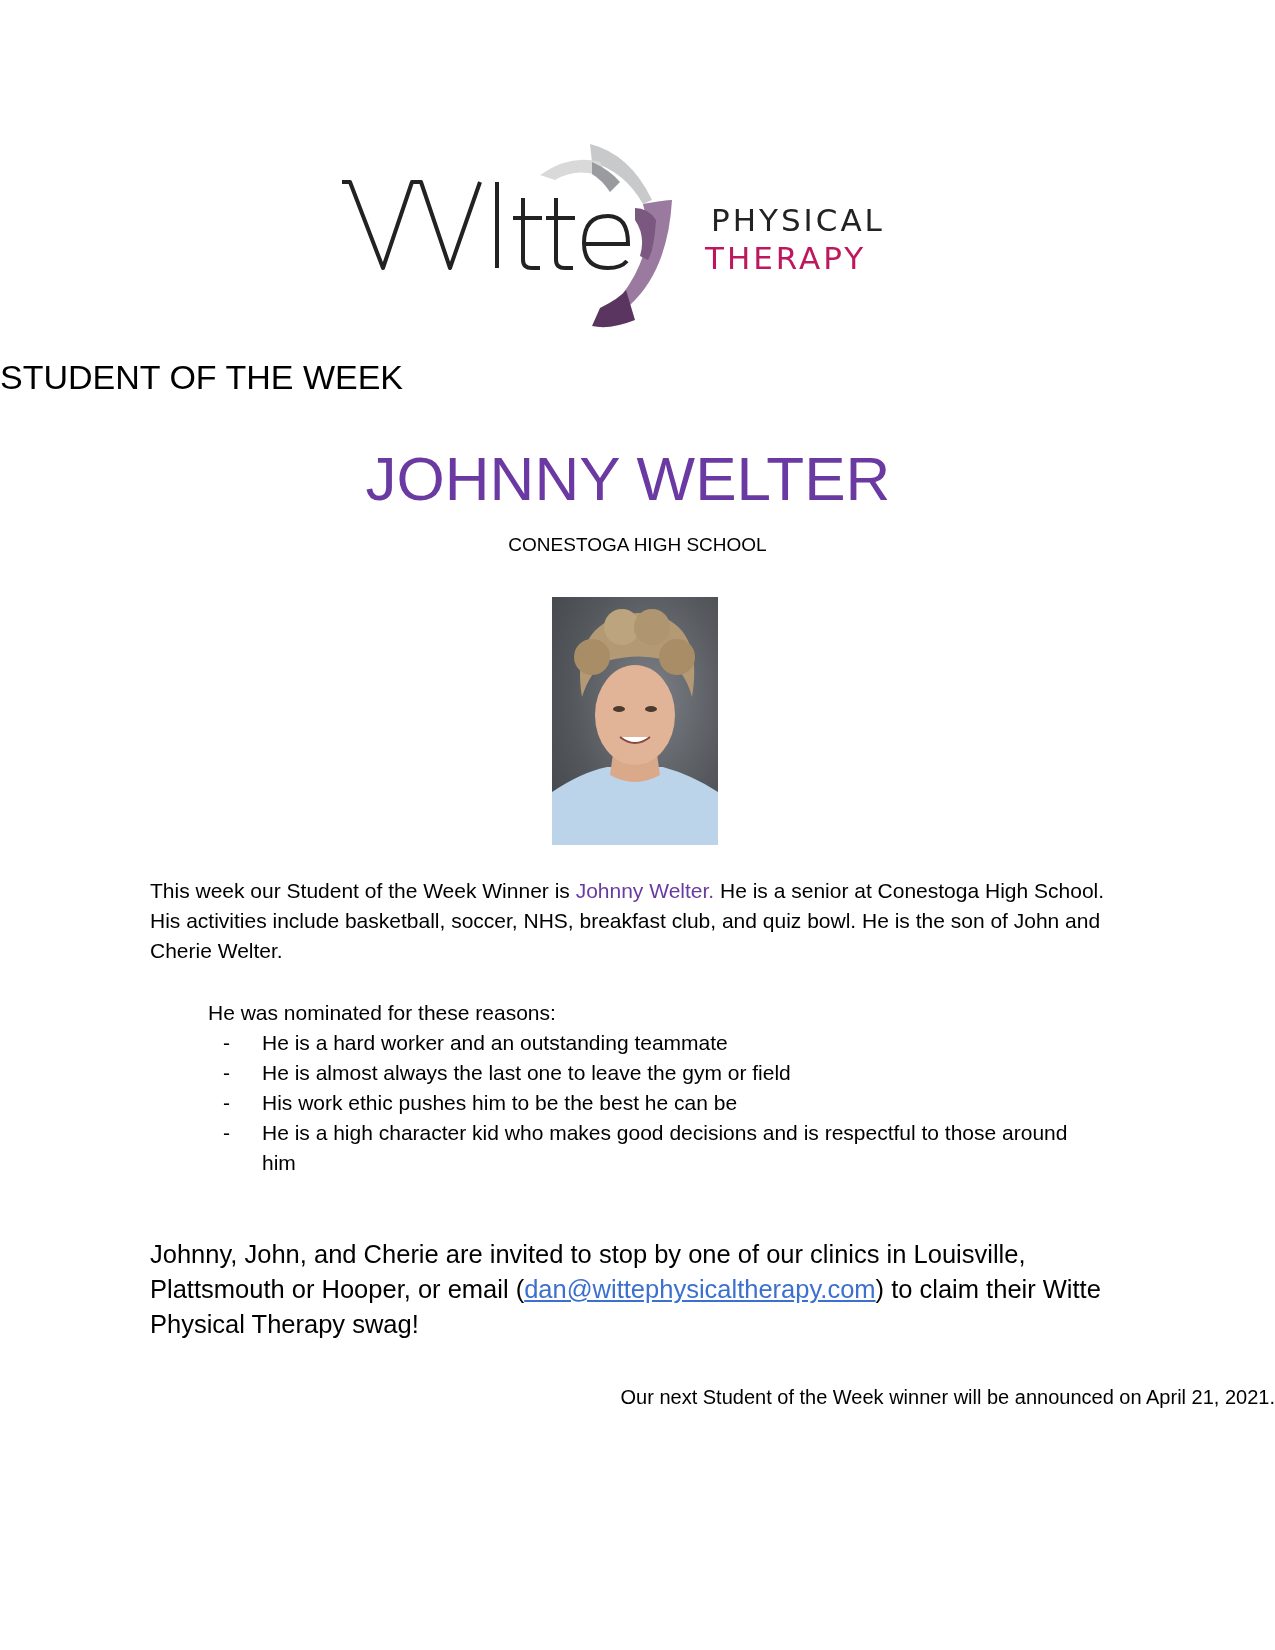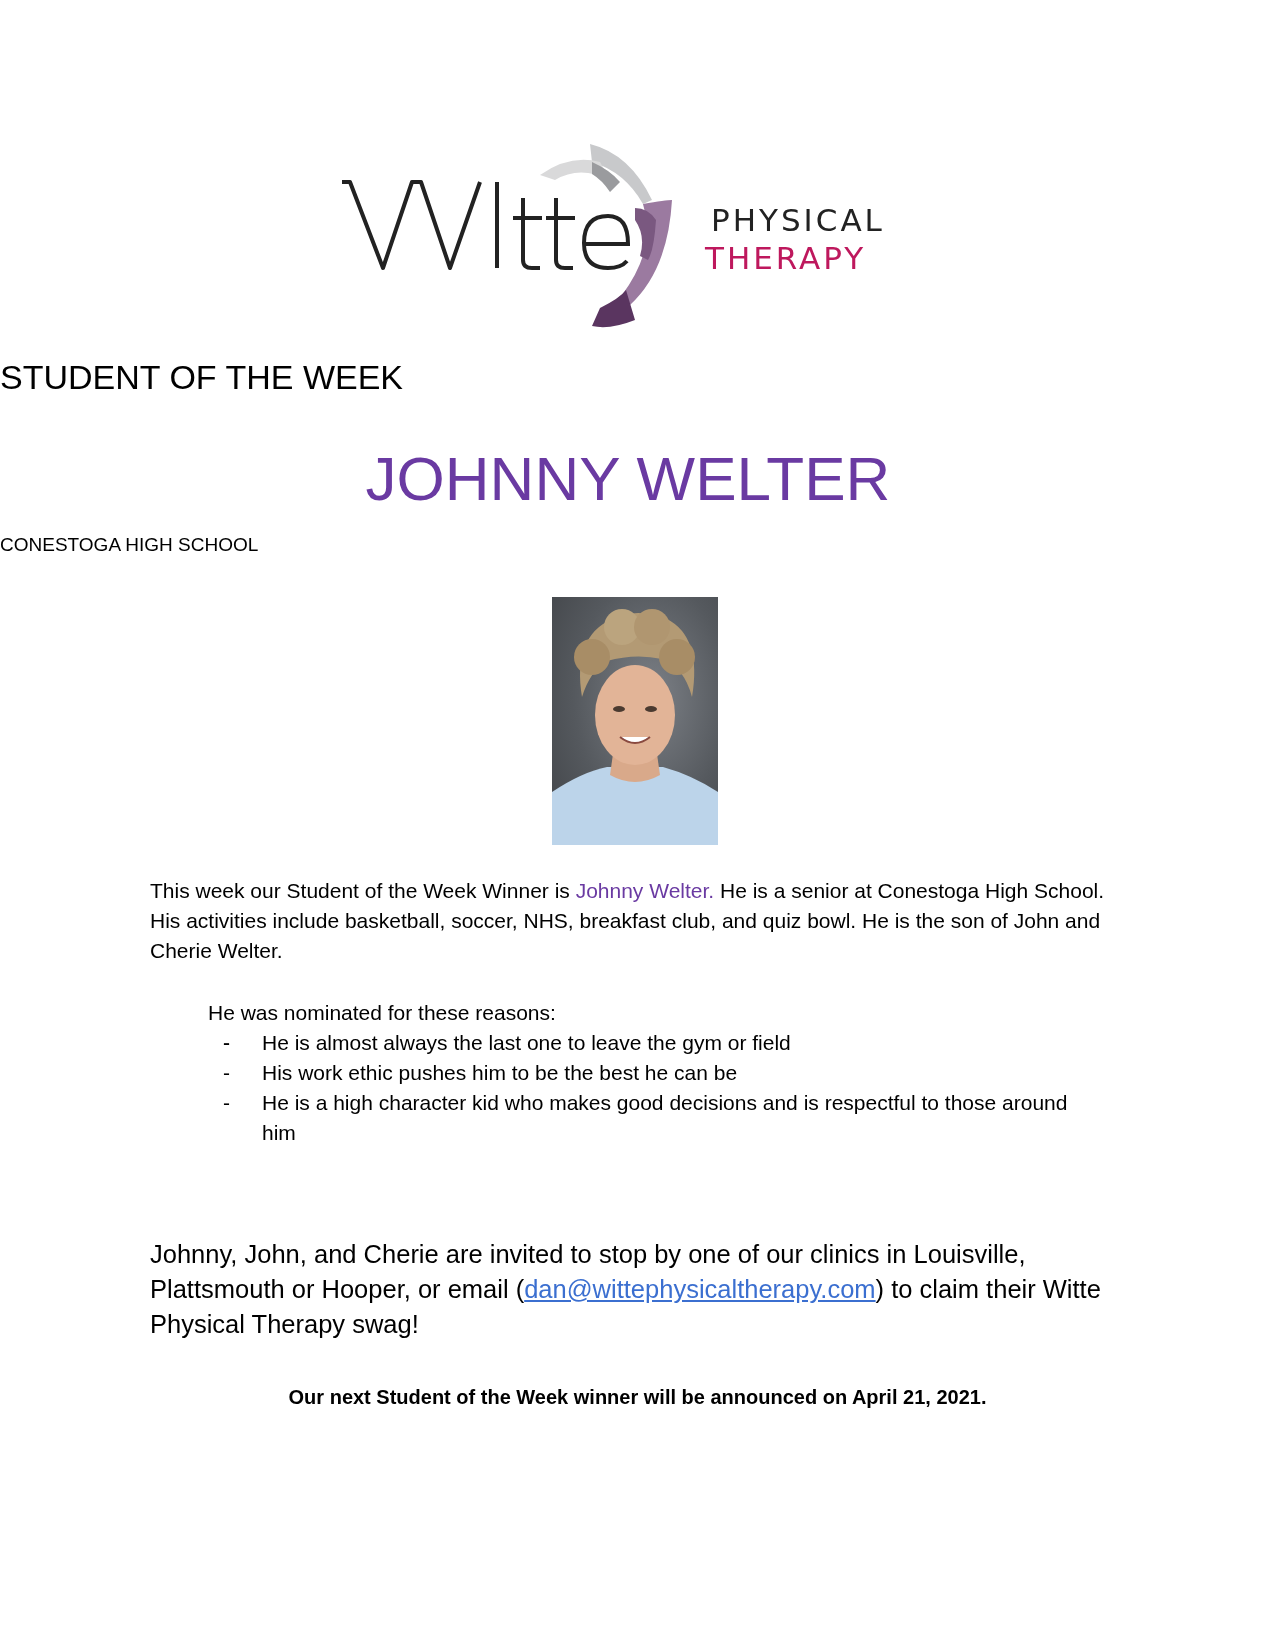--- a/index.html
+++ b/index.html
@@ -6,32 +6,32 @@
     body { width: 1275px; height: 1650px; position: relative; overflow: hidden;
            font-family: "Liberation Sans", sans-serif; color: #000; }
     .abs { position: absolute; }
     .logo { left: 330px; top: 140px; width: 580px; height: 190px; }
     .logo-phys { left: 711px; top: 200px; font-family: "DejaVu Sans", sans-serif;
                  font-size: 31px; letter-spacing: 3px; color: #222; line-height: 40px; white-space: nowrap; text-align: right; }
     .logo-ther { left: 705px; top: 238px; font-family: "DejaVu Sans", sans-serif;
                  font-size: 31px; letter-spacing: 3px; color: #be185d; line-height: 40px; white-space: nowrap; }
     .heading { left: 0; width: 1275px; text-align: left; top: 355px; font-size: 34px; line-height: 44px; }
     .name { left: 0; width: 1256px; text-align: center; top: 440px; font-size: 62px; line-height: 78px; color: #6a3aa2; }
-    .school { left: 0; width: 1275px; text-align: left; top: 532px; font-size: 19px; line-height: 26px; }
+    .school { left: 0; width: 1275px; text-align: center; top: 532px; font-size: 19px; line-height: 26px; }
     .photo { left: 552px; top: 597px; width: 166px; height: 248px; overflow: hidden;
              background: radial-gradient(ellipse at 60% 40%, #7c8086 0%, #55595e 55%, #3f4246 100%); }
     .para { left: 150px; width: 960px; top: 876px; font-size: 21px; line-height: 30px; }
     .purple { color: #6a3aa2; }
     .nom { left: 208px; top: 998px; font-size: 21px; line-height: 30px; }
     .reasons { left: 215px; top: 1028px; width: 860px; margin: 0; padding: 0; list-style: none; font-size: 21px; line-height: 30px; }
     .reasons li { position: relative; padding-left: 47px; }
     .reasons li .dash { position: absolute; left: 8px; top: 0; }
     .invite { left: 150px; width: 960px; top: 1237px; font-size: 25.5px; line-height: 35px; }
     .email { color: #3b6fd0; text-decoration: underline; }
-    .next { left: 0; width: 1275px; text-align: center; top: 1383px; font-size: 20px; font-weight: bold; line-height: 28px; }
+    .next { left: 0; width: 1275px; text-align: right; top: 1383px; font-size: 20px; font-weight: normal; line-height: 28px; }
   </style>
 </head>
 <body>
 
 <div class="abs logo">
   <svg width="580" height="190" viewBox="0 0 580 190" xmlns="http://www.w3.org/2000/svg">
 
     <polyline points="12,42 20,42 53,128 82,42 91,42 120,128 150,42" fill="none" stroke="#222" stroke-width="4" stroke-linejoin="round" transform="translate(0,0)"></polyline>
 
     <line x1="167" y1="42" x2="167" y2="128" stroke="#222" stroke-width="4"></line>
@@ -80,21 +80,21 @@
     <path d="M68,140 Q83,152 98,140" fill="#fff" stroke="#8a4a40" stroke-width="2"></path>
   </svg>
 </div>
 
 <div class="abs para">
   <span>This week our Student of the Week Winner is </span><span class="purple">Johnny Welter.</span><span> He is a senior at Conestoga High School. His activities include basketball, soccer, NHS, breakfast club, and quiz bowl. He is the son of John and Cherie Welter.</span>
 </div>
 
 <div class="abs nom">He was nominated for these reasons:</div>
 <ul class="abs reasons">
-  <li><span class="dash">-</span></li>
+  <li><span class="dash">-</span><span>He is a hard worker and an outstanding teammate</span></li>
   <li><span class="dash">-</span><span>He is almost always the last one to leave the gym or field</span></li>
   <li><span class="dash">-</span><span>His work ethic pushes him to be the best he can be</span></li>
   <li><span class="dash">-</span><span>He is a high character kid who makes good decisions and is respectful to those around him</span></li>
 </ul>
 
 <div class="abs invite">
   <span>Johnny, John, and Cherie are invited to stop by one of our clinics in Louisville, Plattsmouth or Hooper, or email (</span><a class="email">dan@wittephysicaltherapy.com</a><span>) to claim their Witte Physical Therapy swag!</span>
 </div>
 
 <div class="abs next">Our next Student of the Week winner will be announced on April 21, 2021.</div>

